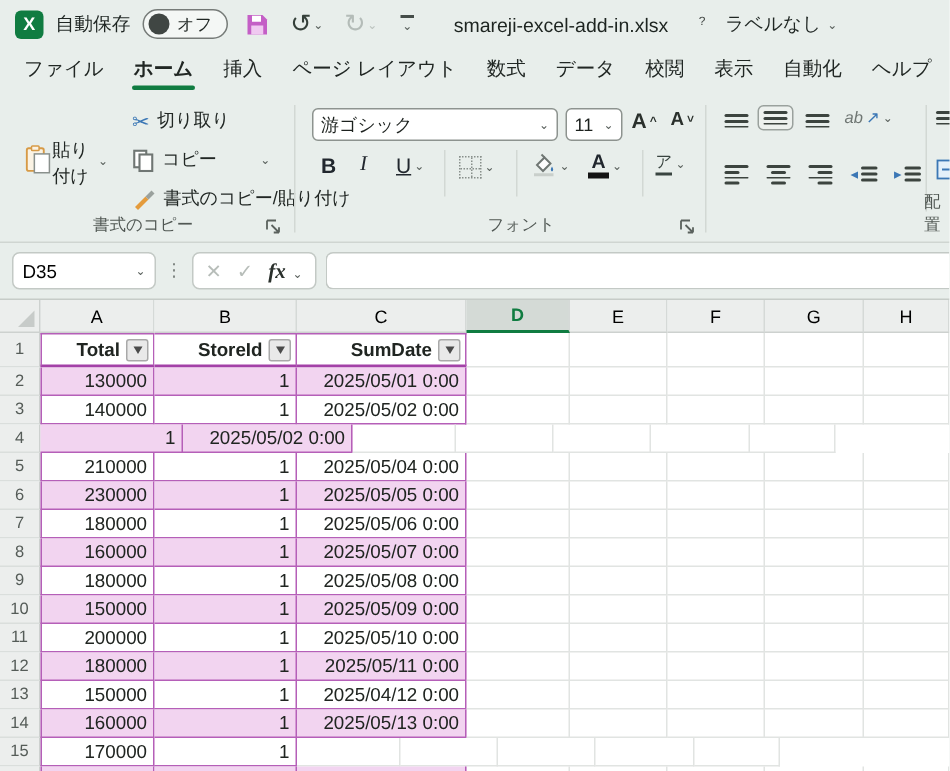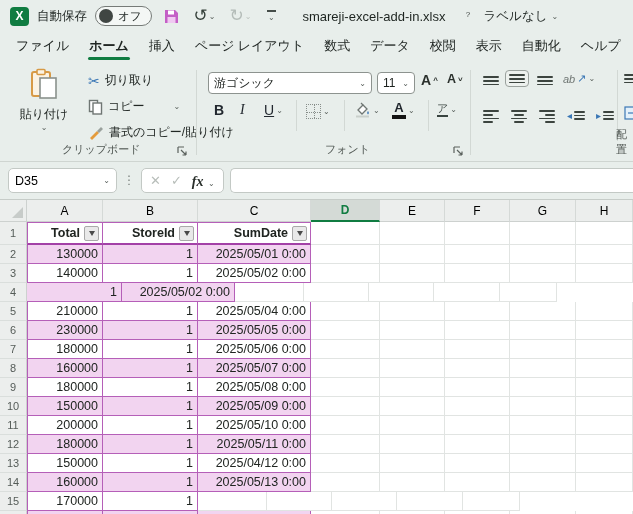--- a/index.html
+++ b/index.html
@@ -20,52 +20,52 @@
   .u-arrow.disabled { color:#b4bcb8; }
   .chev-s { font-size:8px; color:#5a615d; }
   .chev-s.disabled { color:#bcc3bf; }
   .overflow-ic { display:flex; flex-direction:column; align-items:center; width:12px; }
   .overflow-ic .bar { width:9px; height:1.5px; background:#454d49; margin-bottom:1px; }
   .filename { font-size:13px; color:#1d2420; margin-left:14px; }
   .shield { margin-left:6px; }
   .label-chip { display:flex; align-items:center; gap:4px; }
 
   
-  .tabbar { height:30px; display:flex; align-items:flex-end; padding:0 6px; background:#e8eeeb;font-family:Liberation Serif, serif; }
+  .tabbar { height:30px; display:flex; align-items:flex-end; padding:0 6px; background:#e8eeeb; }
   .rtab { font-size:13px; color:#212724; padding:5px 10px 7px 10px; white-space:nowrap; position:relative; }
   .rtab.active { font-weight:bold; }
   .rtab.active::after { content:""; position:absolute; left:9px; right:9px; bottom:2px; height:3px;
                         border-radius:2px; background:#107C41; }
 
   
   .ribbon { height:100px; background:#e8eeeb; border-bottom:1px solid #cfd5d1; position:relative; }
   .rgroup-label { position:absolute; bottom:4px; font-size:11px; color:#515854; }
   .launcher { position:absolute; bottom:4px; width:12px; height:12px; }
   .vsep { position:absolute; top:8px; bottom:6px; width:1px; background:#d2d8d4; }
 
   .paste-btn { position:absolute; left:16px; top:6px; width:56px; height:78px; display:flex;
-               flex-direction:column; align-items:center; border-radius:4px; }
+               flex-direction:row; align-items:center; border-radius:4px; }
   .paste-label { font-size:12px; color:#212724; margin-top:4px; }
   .small-cmd { position:absolute; display:flex; align-items:center; gap:5px; font-size:12px; color:#212724; }
 
   .combo { position:absolute; background:#fff; border:1px solid #8d938f; border-radius:4px; height:22px;
            display:flex; align-items:center; font-size:12px; color:#1c211e; padding:0 5px; justify-content:space-between; }
   .icon-btn { position:absolute; display:flex; align-items:center; gap:2px; color:#2a302c; }
   .fmt-letter { font-size:14px; color:#21272e; }
   .fontcolor-a { font-size:13px; font-weight:bold; color:#21272e; line-height:12px; }
   .color-bar { width:14px; height:4px; background:#141414; margin-top:1px; }
 
   .bars { display:flex; flex-direction:column; justify-content:center; gap:2px; }
   .bars .b { height:1.8px; background:#3c443f; border-radius:1px; }
   .selbox { border:1.5px solid #9aa19d; background:#edf1ee; border-radius:4px; padding:3px; }
 
   
   .formulabar { height:38px; background:#e8eeeb; display:flex; align-items:center; padding:0 0 0 8px; gap:6px;
                 border-bottom:1px solid #c6ccc8; }
-  .namebox { width:109px; height:25px; background:#fff; border:1px solid #c3c9c5; border-radius:5px;
+  .namebox { width:96px; height:25px; background:#fff; border:1px solid #c3c9c5; border-radius:5px;
              display:flex; align-items:center; justify-content:space-between; padding:0 6px; font-size:12.5px; color:#20262); }
   .dots { color:#7a817d; font-size:12px; letter-spacing:0; line-height:5px; }
   .fxpanel { height:25px; background:#fff; border:1px solid #c3c9c5; border-radius:5px; display:flex;
              align-items:center; gap:10px; padding:0 8px; }
   .fx-x, .fx-check { color:#b7bdb9; font-size:13px; }
   .fx-label { font-family:"Liberation Serif", serif; font-style:italic; font-weight:bold; font-size:14px; color:#2a302c; }
   .formula-input { flex:1; height:25px; background:#fff; border:1px solid #c3c9c5; border-radius:5px 0 0 5px;
                    border-right:none; }
 
   
@@ -180,21 +180,21 @@
       <span>コピー</span>
       <span class="chev-s" style="margin-left:24px;">⌄</span>
     </div>
     <div class="small-cmd" style="left:88px; top:62px;">
       <svg width="16" height="15" viewBox="0 0 16 15">
         <path d="M2 13 L9 6 L11 8 L4 15 Z" fill="#e49b3c"></path>
         <path d="M9 6 L13 2 L15 4 L11 8 Z" fill="#9aa19d"></path>
       </svg>
       <span>書式のコピー/貼り付け</span>
     </div>
-    <span class="rgroup-label" style="left:62px;">クリップボード</span>
+    <span class="rgroup-label" style="left:62px;">書式のコピー</span>
     <svg class="launcher" style="left:176px;" viewBox="0 0 12 12">
       <path d="M2 2 H8 M2 2 V8" stroke="#5a615d" stroke-width="1.2" fill="none"></path>
       <path d="M5 5 L10 10 M10 10 V6.5 M10 10 H6.5" stroke="#5a615d" stroke-width="1.2" fill="none"></path>
     </svg>
     <div class="vsep" style="left:196px;"></div>
 
     <div class="combo" style="left:208px; top:10px; width:164px;">
       <span>游ゴシック</span>
       <span class="chev-s">⌄</span>
     </div>

